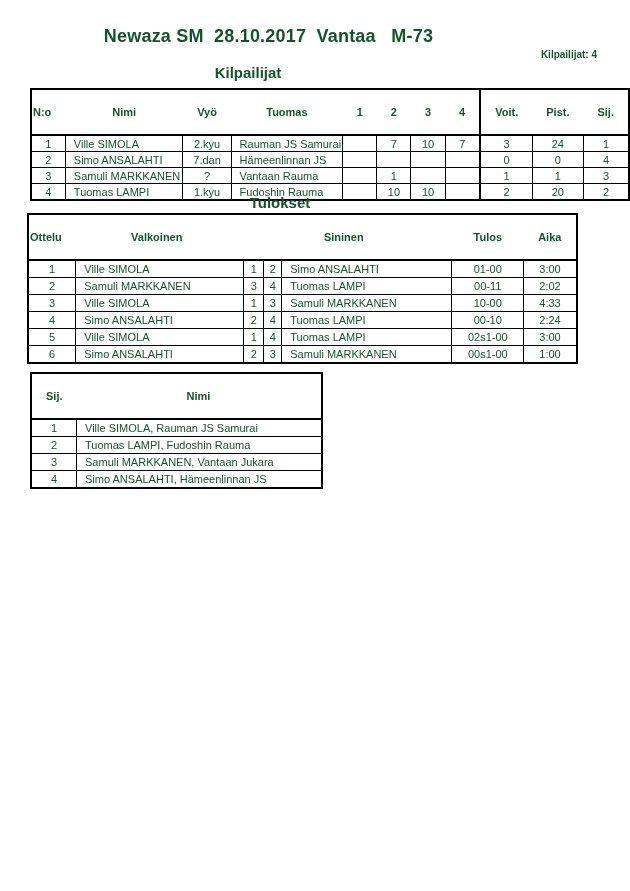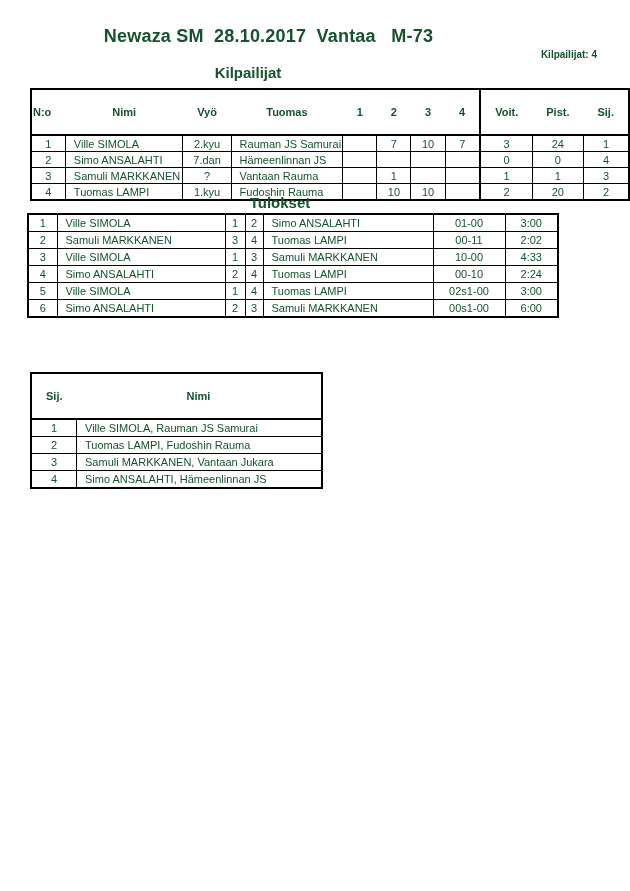--- a/index.html
+++ b/index.html
@@ -185,20 +185,27 @@
     <colgroup>
       <col style="width:29px">
         <col style="width:168px">
         <col style="width:20px">
         <col style="width:18px">
       <col style="width:170px">
         <col style="width:72px">
         <col style="width:53px">
     </colgroup>
     <tbody>
+        <tr>
+      <th class="hl">Ottelu</th>
+      <th class="pr20">Valkoinen</th>
+      <th class="pr22" colspan="3">Sininen</th>
+      <th>Tulos</th>
+      <th>Aika</th>
+    </tr>
     <tr>
       <td>1</td>
       <td class="al">Ville SIMOLA</td>
       <td>1</td>
       <td>2</td>
       <td class="al">Simo ANSALAHTI</td>
       <td>01-00</td>
       <td>3:00</td>
     </tr>
     <tr>
@@ -237,21 +244,21 @@
       <td>02s1-00</td>
       <td>3:00</td>
     </tr>
     <tr>
       <td>6</td>
       <td class="al">Simo ANSALAHTI</td>
       <td>2</td>
       <td>3</td>
       <td class="al">Samuli MARKKANEN</td>
       <td>00s1-00</td>
-      <td>6:00</td>
+      <td>1:00</td>
     </tr>
   </tbody>
     </table>
 
   <div class="section-title" id="title-tulokset">Tulokset</div>
 
   <table class="tbl" id="tbl-tulokset">
     <colgroup>
       <col style="width:42px">
         <col style="width:245px">

